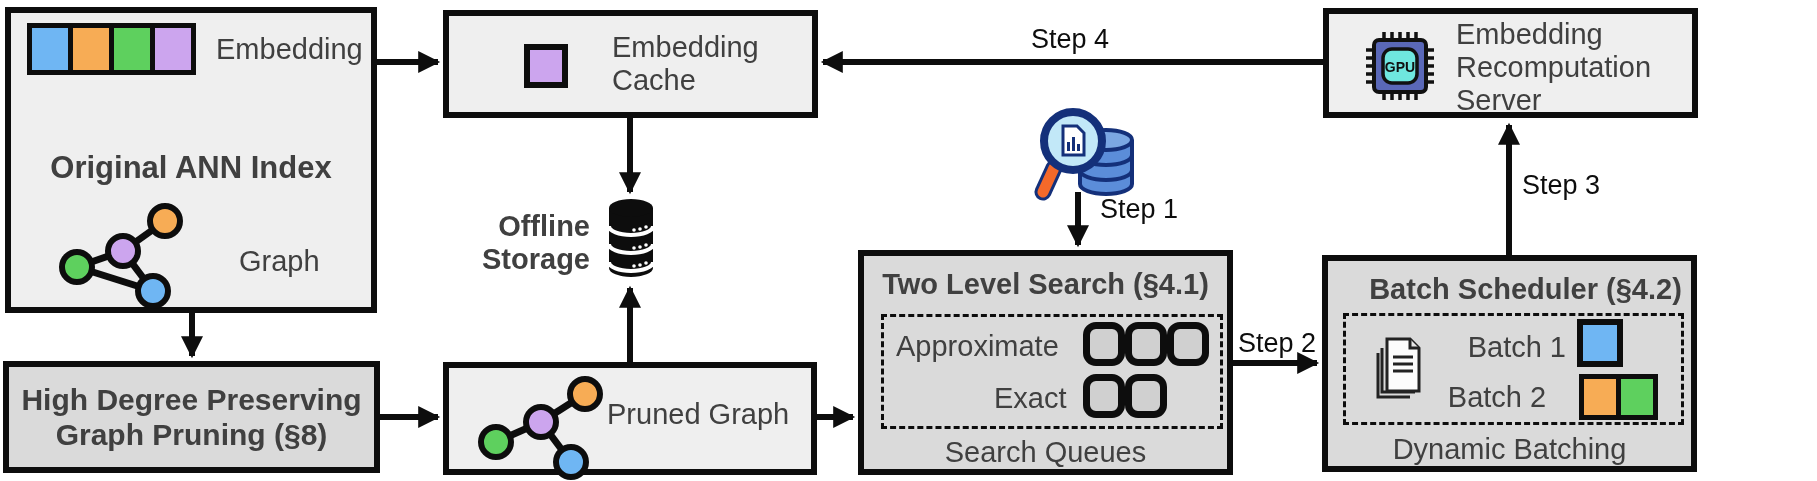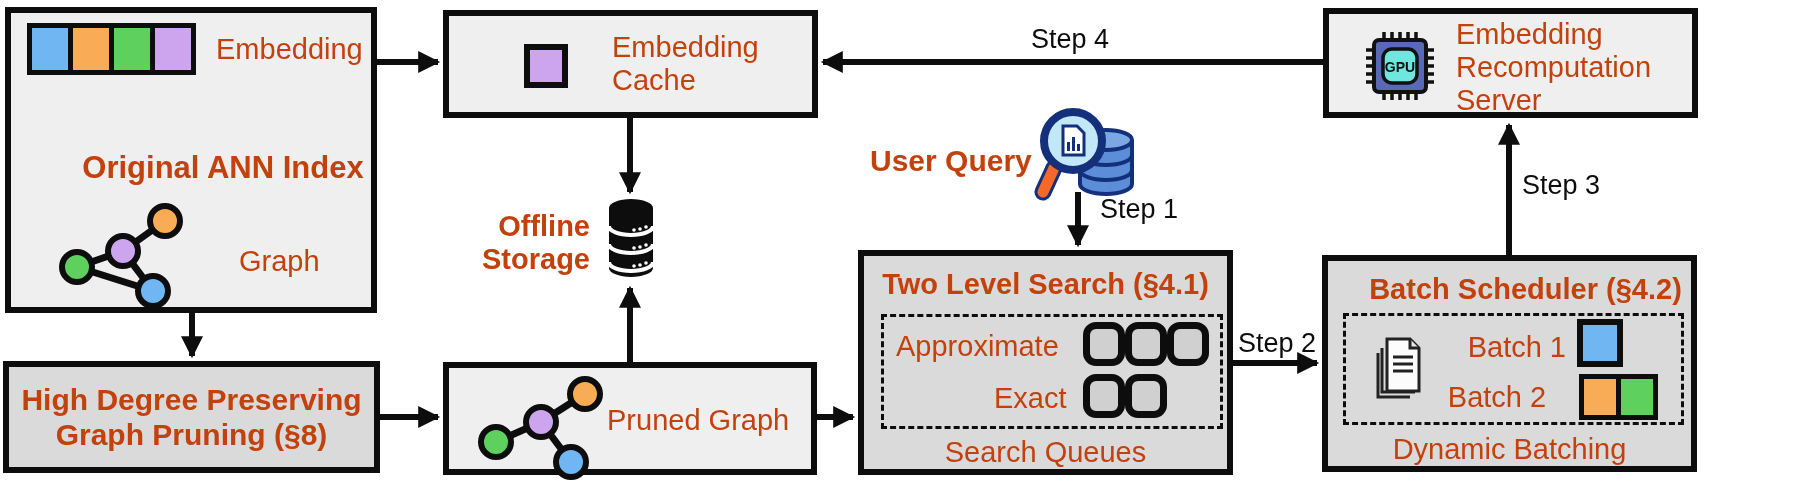--- a/index.html
+++ b/index.html
@@ -3,21 +3,21 @@
 <meta charset="utf-8">
 <style>
   html,body { margin:0; padding:0; background:#ffffff; }
   #canvas {
     position:relative; width:1817px; height:481px; background:#ffffff;
     font-family:"Liberation Sans", sans-serif; color:#0d0d0d; overflow:hidden;
   }
   .box { position:absolute; border:6px solid #0d0d0d; box-sizing:border-box; }
   .light { background:#efefef; }
   .dark  { background:#dadada; }
-  .lbl { position:absolute; font-size:29px; line-height:33px; color:#c2410c; white-space:pre-line; }
+  .lbl { position:absolute; font-size:29px; line-height:33px; color:#404040; white-space:pre-line; }
   .bold { font-weight:bold; }
   .ctr { text-align:center; }
   .rgt { text-align:right; }
   #arrow-layer { position:absolute; left:0; top:0; pointer-events:none; }
   .dashed { position:absolute; border:3px dashed #0d0d0d; box-sizing:border-box; }
   .qsq { position:absolute; width:42px; height:44px; border:7px solid #0d0d0d;
          border-radius:13px; background:#d0d0d0; box-sizing:border-box; }
   .chiprow { position:absolute; display:flex; gap:5px; background:#0d0d0d; padding:5px; }
   .chip { width:36px; height:42px; }
   .sqicon { position:absolute; border:6px solid #0d0d0d; box-sizing:border-box; }
@@ -53,21 +53,21 @@
   </svg>
 
   <div class="box light" style="left:5px; top:7px; width:372px; height:306px;">
     <div class="chiprow" style="left:16px; top:10px;">
       <div class="chip" style="background: rgb(111, 182, 243);"></div>
       <div class="chip" style="background: rgb(247, 172, 85);"></div>
       <div class="chip" style="background: rgb(94, 208, 94);"></div>
       <div class="chip" style="background: rgb(204, 165, 238);"></div>
     </div>
     <div class="lbl" style="left:205px; top:20px;">Embedding</div>
-    <div class="lbl bold ctr" style="left:0; top:138px; width:100%; font-size:31px;margin-left:32px;">Original ANN Index</div>
+    <div class="lbl bold ctr" style="left:0; top:138px; width:100%; font-size:31px;">Original ANN Index</div>
     <svg style="left:32px; top:178px;" width="160" height="120" viewBox="0 0 160 120">
       <g stroke="#0d0d0d" stroke-width="7">
         <line x1="122" y1="30" x2="80" y2="60"></line>
         <line x1="80" y1="60" x2="34" y2="76"></line>
         <line x1="80" y1="60" x2="110" y2="100"></line>
         <line x1="34" y1="76" x2="110" y2="100"></line>
       </g>
       <g stroke="#0d0d0d" stroke-width="6">
         <circle cx="122" cy="30" r="15" style="fill: rgb(247, 172, 85);"></circle>
         <circle cx="80" cy="60" r="15" style="fill: rgb(204, 165, 238);"></circle>
@@ -110,28 +110,27 @@
         <line x1="78" y1="50" x2="33" y2="70"></line>
         <line x1="78" y1="50" x2="108" y2="90"></line>
       </g>
       <g stroke="#0d0d0d" stroke-width="6">
         <circle cx="122" cy="22" r="15" style="fill: rgb(247, 172, 85);"></circle>
         <circle cx="78" cy="50" r="15" style="fill: rgb(204, 165, 238);"></circle>
         <circle cx="33" cy="70" r="15" style="fill: rgb(94, 208, 94);"></circle>
         <circle cx="108" cy="90" r="15" style="fill: rgb(111, 182, 243);"></circle>
       </g>
     </svg>
-    <div class="lbl" style="left:158px; top:36px;">Pruned Graph</div>
+    <div class="lbl" style="left:158px; top:30px;">Pruned Graph</div>
   </div>
 
   <div class="box dark" style="left:3px; top:361px; width:377px; height:112px; display:flex; align-items:center; justify-content:center;">
     <div class="lbl bold ctr" style="position:static; width:350px; font-size:30px; line-height:35px;">High Degree Preserving Graph Pruning (§8)</div>
   </div>
 
-  <div class="lbl bold" style="left:870px; top:144px; font-size:30px;">User Query</div>
   <svg style="left:1034px; top:104px;" width="116" height="100" viewBox="0 0 116 100">
     <g stroke="#14307a" stroke-width="4">
       <path d="M46 36 v44 a26 10 0 0 0 52 0 V36" fill="#5b8dd9"></path>
       <path d="M46 51 a26 10 0 0 0 52 0" fill="none"></path>
       <path d="M46 66 a26 10 0 0 0 52 0" fill="none"></path>
       <ellipse cx="72" cy="36" rx="26" ry="10" fill="#7ba7e3"></ellipse>
     </g>
     <line x1="20" y1="64" x2="9" y2="88" stroke="#14307a" stroke-width="17" stroke-linecap="round"></line>
     <line x1="20" y1="64" x2="9" y2="88" stroke="#f4692a" stroke-width="11" stroke-linecap="round"></line>
     <circle cx="39" cy="37" r="29" fill="#c2e8f8" stroke="#14307a" stroke-width="8"></circle>

